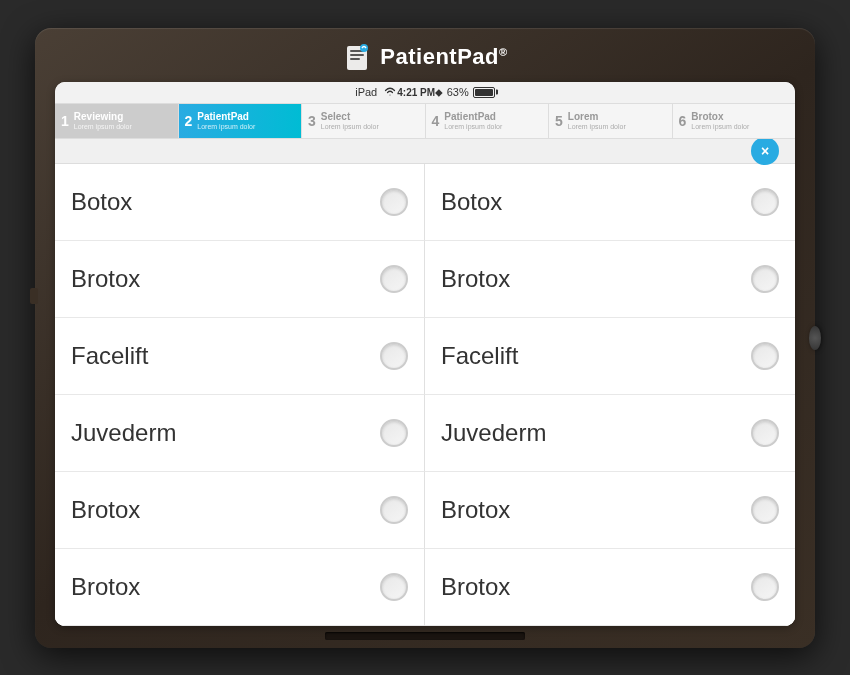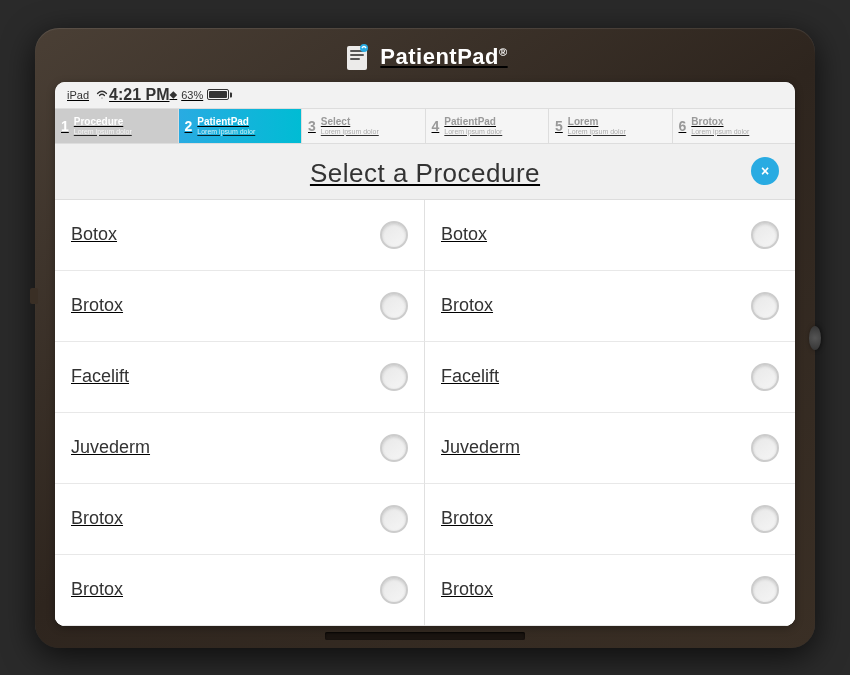--- a/index.html
+++ b/index.html
@@ -9,31 +9,30 @@
       display: flex;
       align-items: center;
       justify-content: center;
       width: 850px;
       height: 675px;
       font-family: -apple-system, 'Helvetica Neue', Arial, sans-serif;
     }
 
     .device-frame {
       background: linear-gradient(145deg, #4a3f35, #2e251e, #3a2f25);
-      border-radius: 24px;
+      border-radius: 16px;
       width: 780px;
       height: 620px;
       display: flex;
       flex-direction: column;
       align-items: center;
       justify-content: center;
       box-shadow: 0 8px 32px rgba(0,0,0,0.7), inset 0 1px 1px rgba(255,255,255,0.1);
       position: relative;
       padding: 14px 20px 22px;
-      text-decoration: underline;
     }
 
     .brand-header {
       display: flex;
       align-items: center;
       gap: 8px;
       margin-bottom: 10px;
     }
 
     .brand-icon {
@@ -63,29 +62,29 @@
       flex-direction: column;
       box-shadow: 0 2px 8px rgba(0,0,0,0.3);
       position: relative;
     }
 
     
     .status-bar {
       background: #f2f2f2;
       display: flex;
       align-items: center;
-      justify-content: flex-start;
+      justify-content: center;
       padding: 4px 12px;
       font-size: 11px;
       color: #333;
       border-bottom: 1px solid #ddd;
     }
 
     .status-left { display: flex; align-items: center; gap: 6px; }
-    .status-center { font-weight: 600; font-size: 16px; }
+    .status-center { font-weight: 600; font-size: 10px; }
     .status-right { display: flex; align-items: center; gap: 4px; font-size: 11px; }
 
     .battery-bar {
       display: inline-flex;
       align-items: center;
       gap: 2px;
     }
     .battery-body {
       width: 22px;
       height: 11px;
@@ -215,21 +214,21 @@
       border-bottom: 1px solid #e8e8e8;
       background: #fff;
       cursor: pointer;
     }
 
     .procedure-item:nth-child(odd) {
       border-right: 1px solid #e0e0e0;
     }
 
     .procedure-name {
-      font-size: 18px;
+      font-size: 24px;
       color: #333;
       font-weight: 400;
     }
 
     .radio-circle {
       width: 28px;
       height: 28px;
       border-radius: 50%;
       border: 2px solid #ccc;
       background: linear-gradient(145deg, #e8e8e8, #f5f5f5);
@@ -317,21 +316,21 @@
               <div class="battery-fill"></div>
             </div>
         </div>
       </div>
     </div>
 
     <div class="progress-steps">
       <div class="step completed">
         <span class="step-number">1</span>
         <div class="step-text">
-          <span class="step-title">Procedure</span>
+          <span class="step-title">Reviewing</span>
           <span class="step-sub">Lorem ipsum dolor</span>
         </div>
       </div>
       <div class="step active">
         <span class="step-number">2</span>
         <div class="step-text">
           <span class="step-title">PatientPad</span>
           <span class="step-sub">Lorem ipsum dolor</span>
         </div>
       </div>
@@ -360,21 +359,20 @@
         <span class="step-number">6</span>
         <div class="step-text">
           <span class="step-title">Brotox</span>
           <span class="step-sub">Lorem ipsum dolor</span>
         </div>
       </div>
     </div>
 
     <div class="main-content">
       <div class="page-title-row">
-        <h1 class="page-title">Select a Procedure</h1>
         <div class="close-button">×</div>
       </div>
 
       <div class="procedure-grid">
 
         <div class="procedure-item">
           <span class="procedure-name">Botox</span>
           <div class="radio-circle"></div>
         </div>
 

